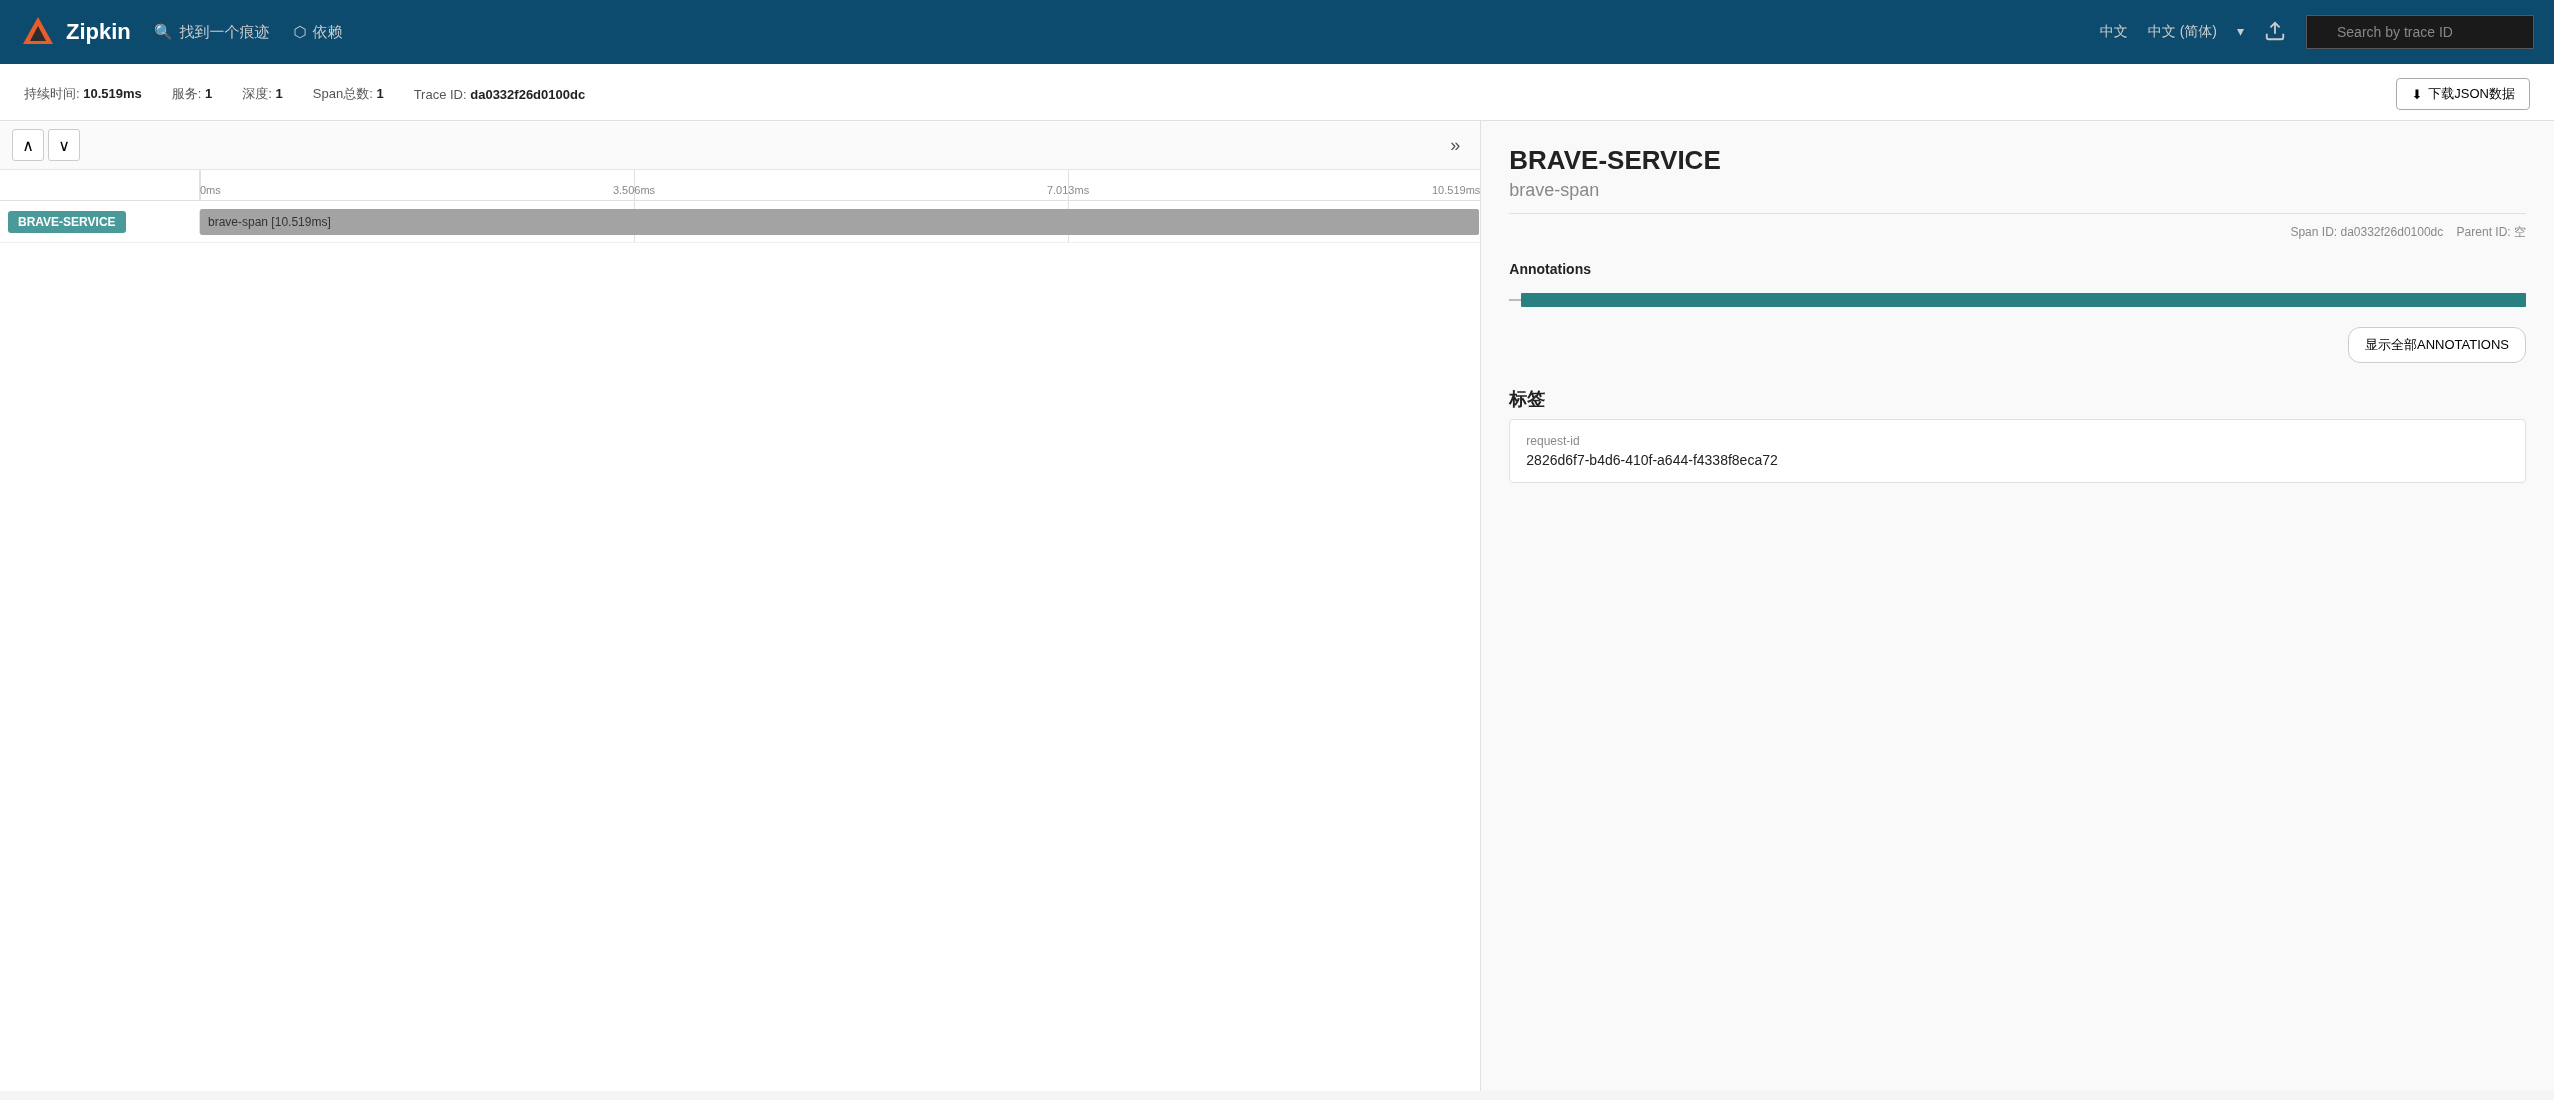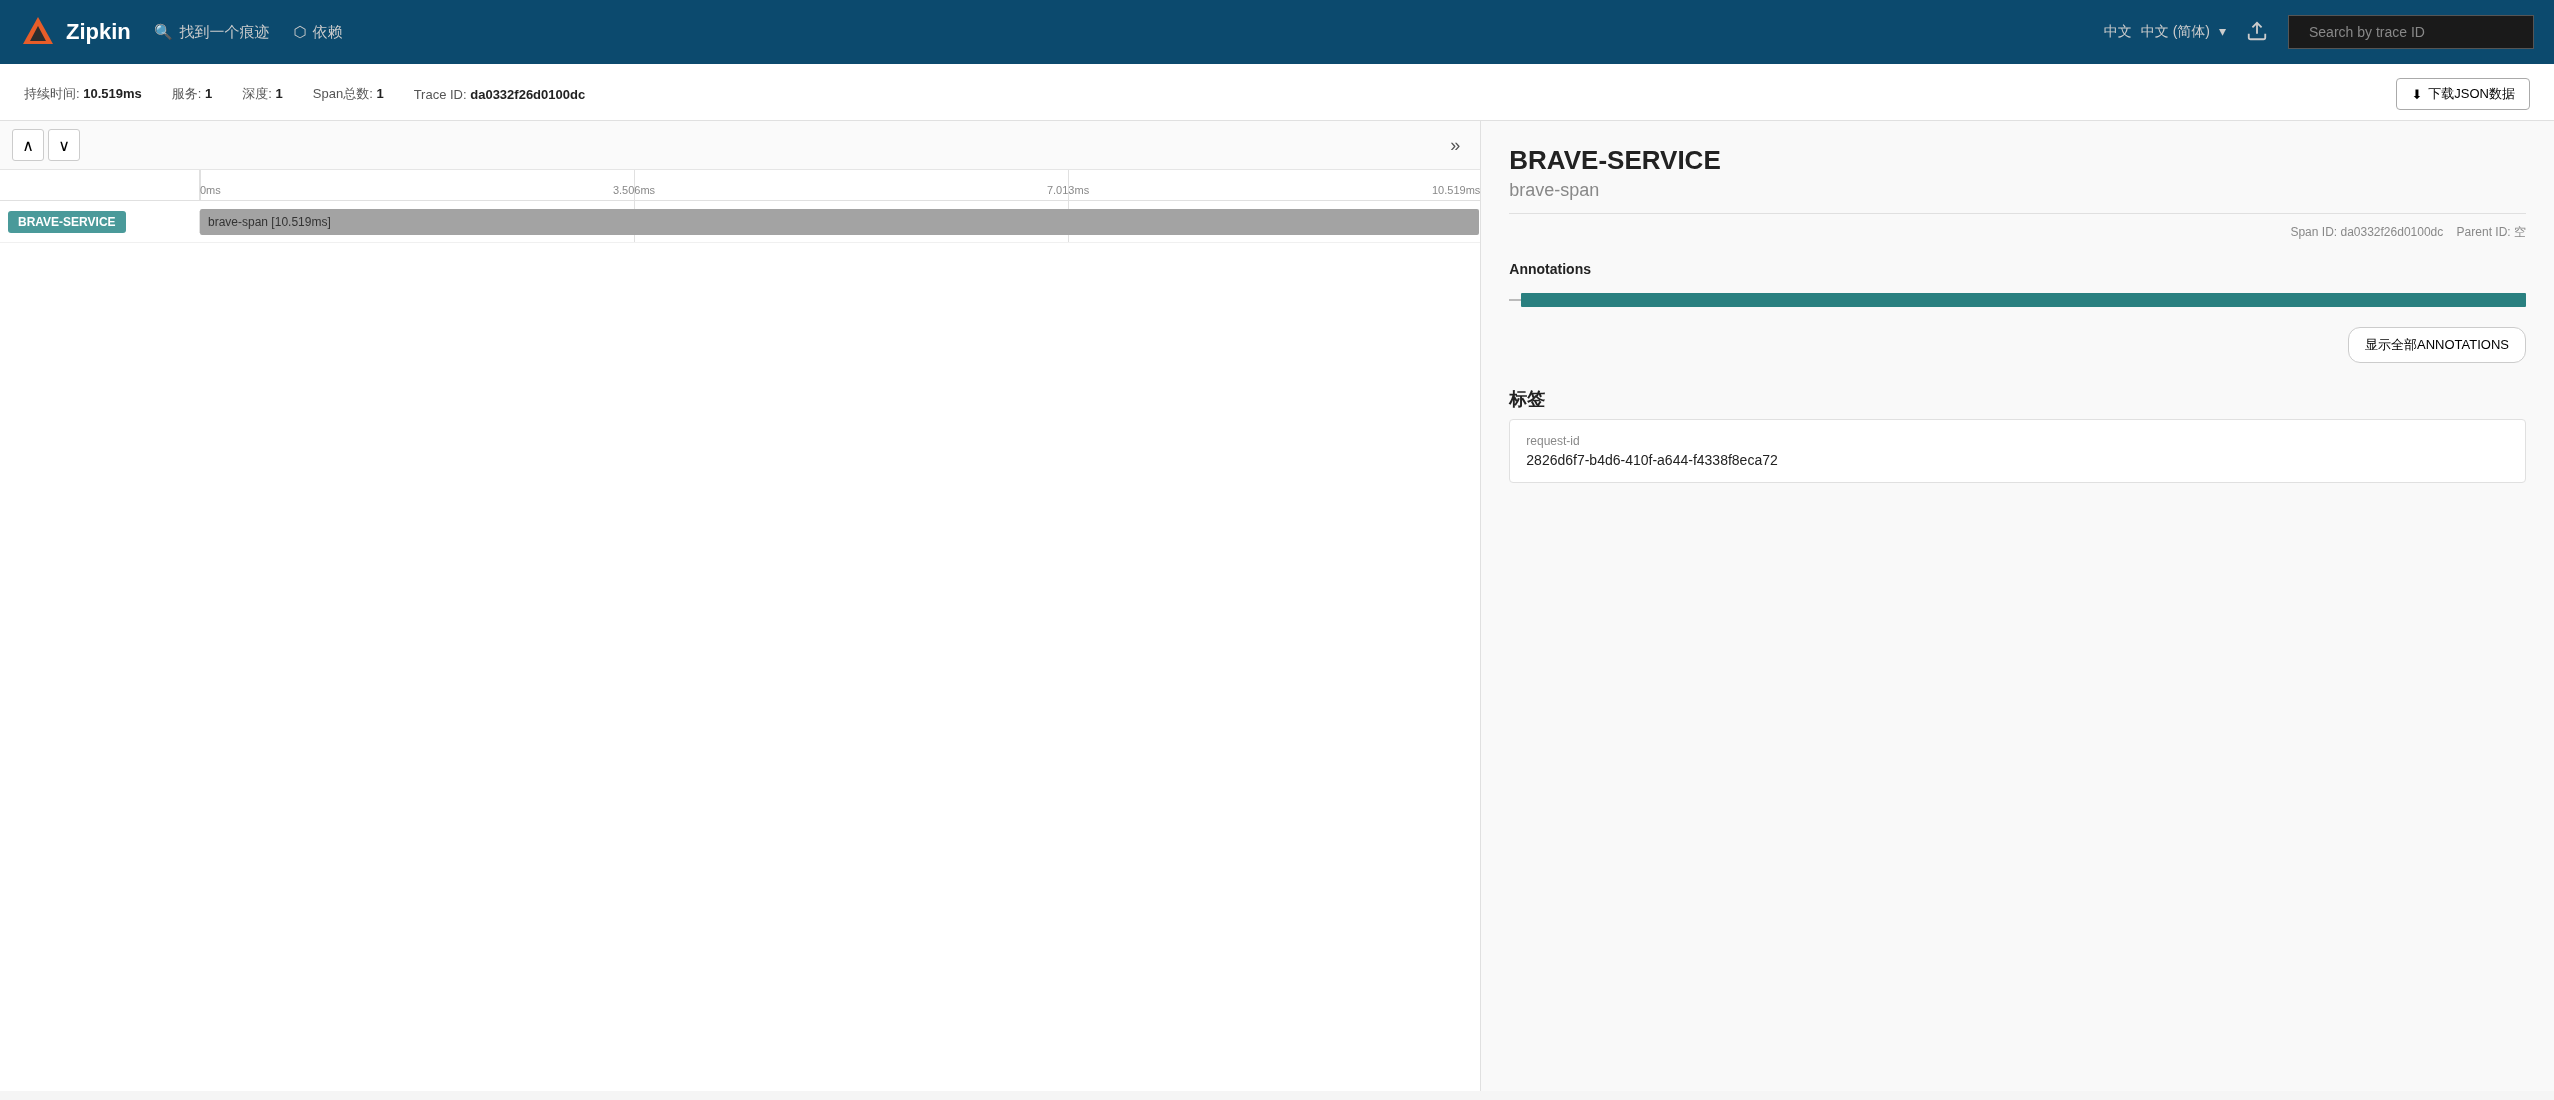--- a/index.html
+++ b/index.html
@@ -45,39 +45,39 @@
     }
     .navbar-right {
       display: flex;
       align-items: center;
       gap: 16px;
       margin-left: auto;
     }
     .lang-selector {
       display: flex;
       align-items: flex-start;
-      gap: 9px;
+      gap: 20px;
       color: #ccc;
       cursor: pointer;
       font-size: 14px;
     }
     .upload-btn {
       background: none;
       border: none;
       color: #ccc;
       cursor: pointer;
       padding: 4px;
     }
     .search-input {
       background: #1a1a1a;
       border: 1px solid #555;
       color: #ccc;
-      padding: 8px 20px;
+      padding: 8px 30px;
       border-radius: 0;
-      width: 246px;
+      width: 228px;
       font-size: 14px;
     }
     .search-input::placeholder { color: #888; }
 
     
     .page-header {
       background: #fff;
       padding: 14px 24px 10px;
       border-bottom: 1px solid #e0e0e0;
     }

